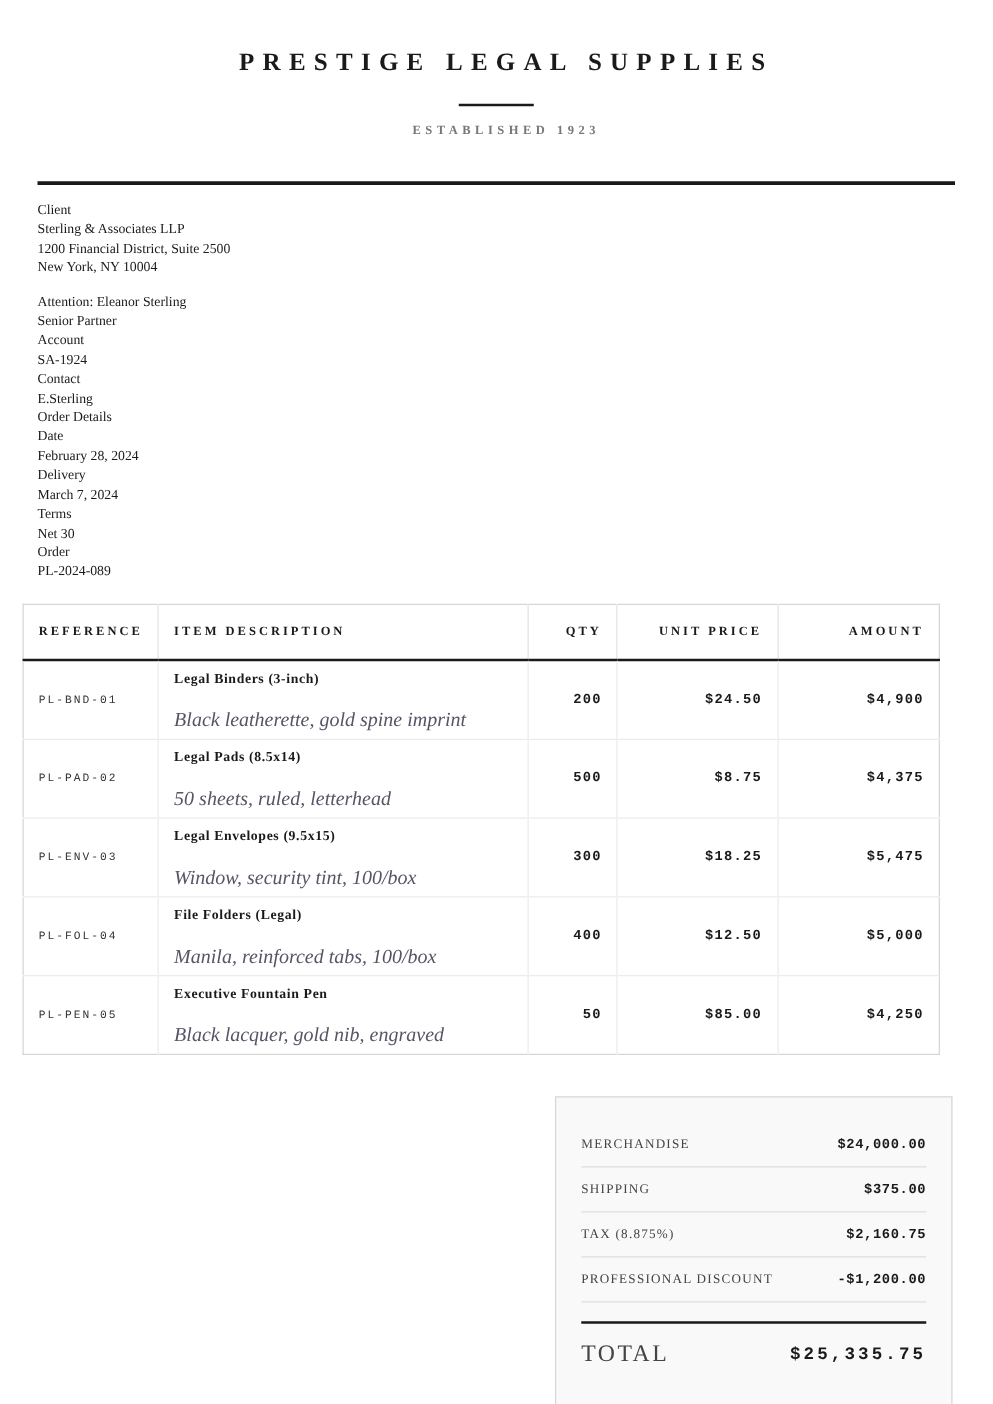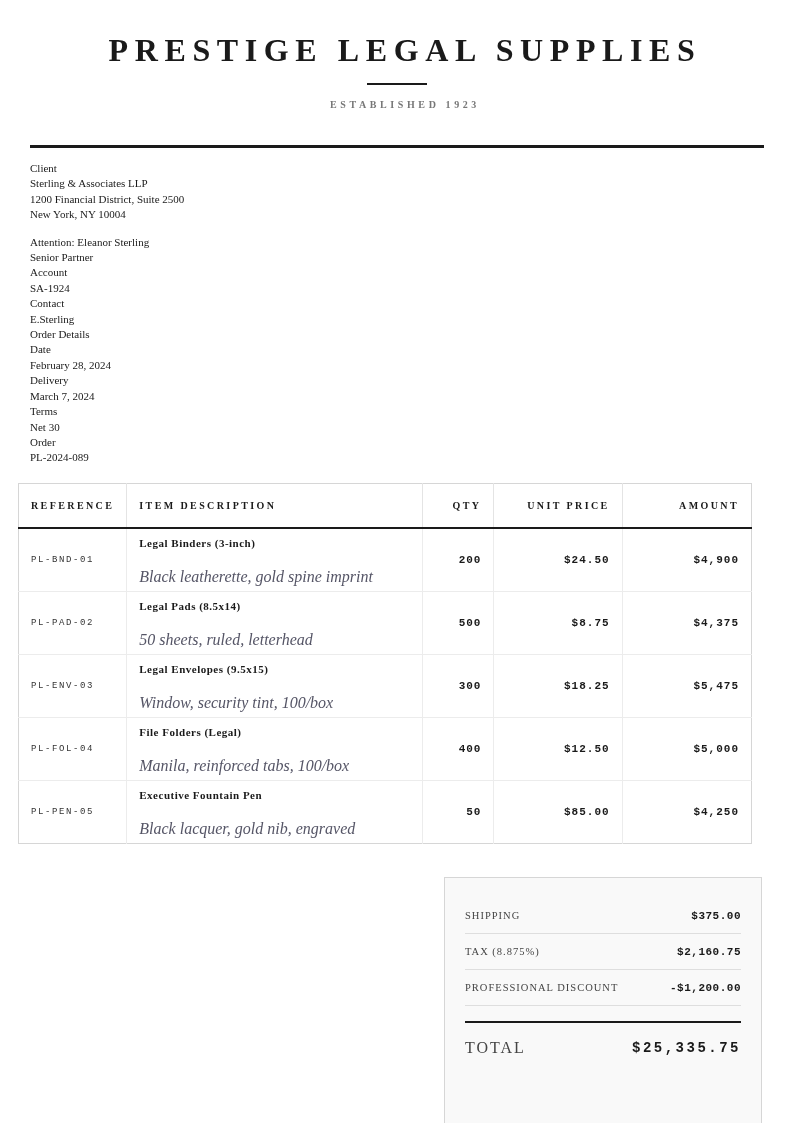--- a/index.html
+++ b/index.html
@@ -3,21 +3,21 @@
 <meta charset="utf-8">
 <style>
   html, body { margin: 0; padding: 0; background: #ffffff; }
   body {
     width: 794px; height: 1123px; overflow: hidden; position: relative;
     font-family: "Liberation Serif", serif; color: #1a1a1a;
   }
   .header { text-align: center; padding-top: 33px; }
   .brand {
     font-family: "Liberation Serif", serif; font-weight: bold;
-    font-size: 32px; letter-spacing: 6.6px; margin: 0; line-height: 34px;
+    font-size: 20px; letter-spacing: 6.6px; margin: 0; line-height: 34px;
     color: #1a1a1a; padding-left: 16px;
   }
   .brand-rule { width: 60px; height: 2px; background: #1a1a1a; margin: 16px auto 0 auto; }
   .established {
     font-size: 10px; letter-spacing: 3.6px; color: #777777; margin-top: 14px; line-height: 12px;
     padding-left: 16px;
     font-weight: bold;
   }
   .header-rule { position: absolute; left: 30px; width: 734px; top: 145px; height: 3px; background: #1a1a1a; }
 
@@ -57,21 +57,21 @@
     padding: 20px 20px 0 20px;
   }
   .sum-row {
     display: flex; justify-content: space-between; align-items: center;
     height: 36px; border-bottom: 1px solid #dedede; box-sizing: border-box;
   }
   .sum-label { font-size: 10.5px; letter-spacing: 1px; color: #444444; text-transform: uppercase; }
   .sum-value { font-family: "Liberation Mono", monospace; font-size: 11px; font-weight: bold; letter-spacing: 0.5px; color: #1a1a1a; }
   .total-rule { height: 2px; background: #1a1a1a; margin-top: 15px; }
   .total-row { display: flex; justify-content: space-between; align-items: center; height: 50px; }
-  .total-label { font-size: 16px; letter-spacing: 2px; color: #444444; }
+  .total-label { font-size: 19px; letter-spacing: 2px; color: #444444; }
   .total-value { font-family: "Liberation Mono", monospace; font-size: 14px; font-weight: bold; letter-spacing: 2.5px; color: #1a1a1a; }
 </style>
 </head>
 <body>
 
 <header class="header">
   <h1 class="brand">PRESTIGE LEGAL SUPPLIES</h1>
   <div class="brand-rule"></div>
   <div class="established">ESTABLISHED 1923</div>
 </header>
@@ -166,20 +166,24 @@
       </td>
       <td class="right mono">50</td>
       <td class="right mono">$85.00</td>
       <td class="right mono">$4,250</td>
     </tr>
   </tbody>
 </table>
 
 <section class="summary">
   <div class="sum-row">
+    <span class="sum-label">MERCHANDISE</span>
+    <span class="sum-value">$24,000.00</span>
+  </div>
+  <div class="sum-row">
     <span class="sum-label">SHIPPING</span>
     <span class="sum-value">$375.00</span>
   </div>
   <div class="sum-row">
     <span class="sum-label">TAX (8.875%)</span>
     <span class="sum-value">$2,160.75</span>
   </div>
   <div class="sum-row">
     <span class="sum-label">PROFESSIONAL DISCOUNT</span>
     <span class="sum-value">-$1,200.00</span>

